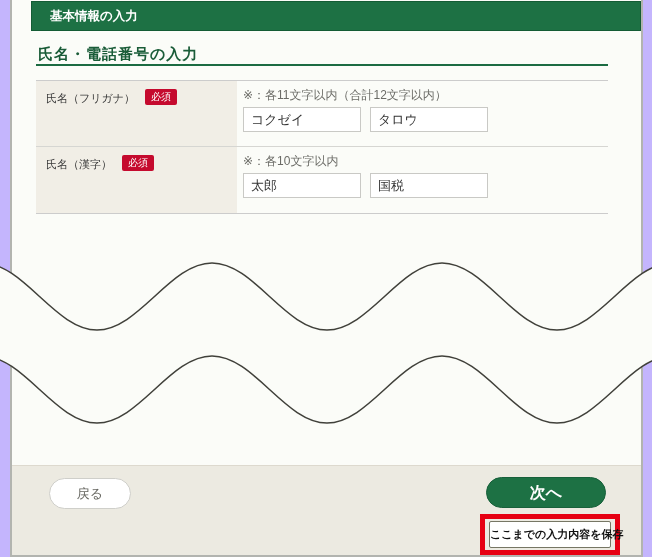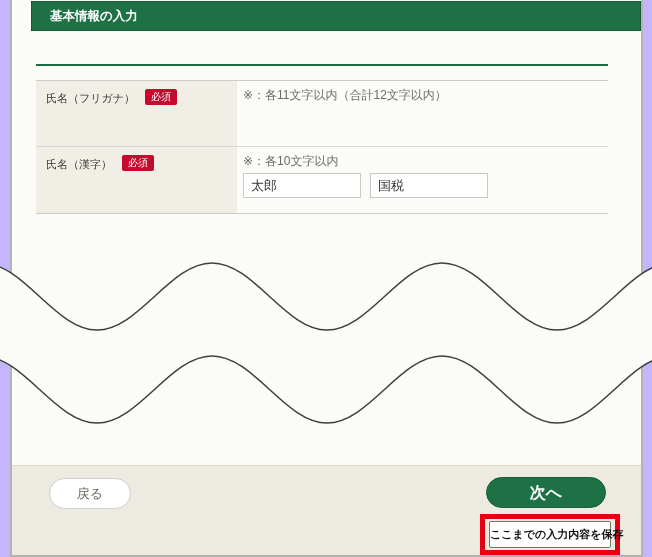--- a/index.html
+++ b/index.html
@@ -65,31 +65,36 @@
 <body>
 
 <div class="stage">
 
   <div class="page">
 
     <div class="titlebar">
       <span>基本情報の入力</span>
     </div>
 
+    <div class="section-title">氏名・電話番号の入力</div>
     <div class="section-underline"></div>
 
     <div class="form-table">
 
       <div class="form-row">
         <div class="label-cell">
           <span class="label-text">氏名（フリガナ）</span>
           <span class="req-badge">必須</span>
         </div>
         <div class="value-cell">
           <div class="cell-note">※：各11文字以内（合計12文字以内）</div>
+          <div class="inputs-row">
+            <input class="text-input" type="text" value="コクゼイ" style="">
+            <input class="text-input" type="text" value="タロウ" style="">
+          </div>
         </div>
       </div>
 
       <div class="form-row">
         <div class="label-cell">
           <span class="label-text">氏名（漢字）</span>
           <span class="req-badge">必須</span>
         </div>
         <div class="value-cell">
           <div class="cell-note">※：各10文字以内</div>

